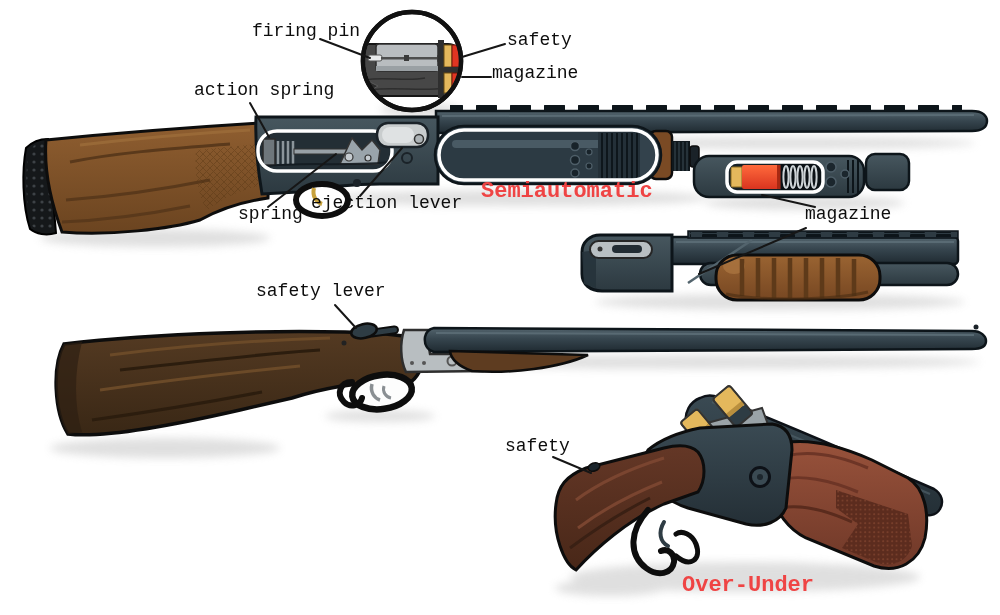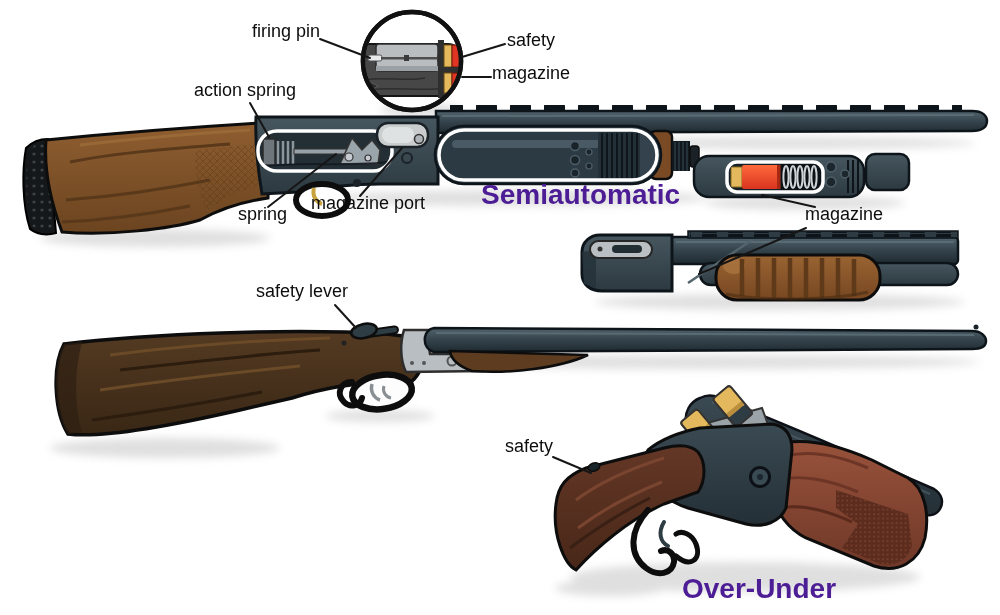--- a/index.html
+++ b/index.html
@@ -1,26 +1,26 @@
 <!DOCTYPE html>
 <html><head>
 <meta charset="utf-8">
 <style>
   html,body{margin:0;padding:0;background:#fff;}
   .stage{
     position:relative;width:992px;height:615px;background:#ffffff;
-    font-family:Liberation Sans, sans-serif;overflow:hidden;
+    font-family:Liberation Mono, monospace;overflow:hidden;
   }
   .stage svg{position:absolute;left:0;top:0;}
   .lbl{
     position:absolute;font-size:18px;color:#0d0d0d;white-space:nowrap;
     line-height:1.1;letter-spacing:0px;
   }
   .ttl{
-    position:absolute;font-size:28px;font-weight:bold;color:#4c1d95;white-space:nowrap;
+    position:absolute;font-size:22px;font-weight:bold;color:#ef4444;white-space:nowrap;
     line-height:1.1;
   }
 </style>
 </head>
 <body>
 
 <div class="stage">
 
 <svg width="1000" height="615" viewBox="0 0 1000 615">
   <defs>
@@ -350,19 +350,19 @@
     <line x1="335" y1="305" x2="356" y2="328"></line>
     <line x1="553" y1="457" x2="591" y2="473"></line>
   </g>
 </svg>
 
   <div class="lbl" style="left:252px;top:22px">firing pin</div>
   <div class="lbl" style="left:507px;top:31px">safety</div>
   <div class="lbl" style="left:492px;top:64px">magazine</div>
   <div class="lbl" style="left:194px;top:81px">action spring</div>
   <div class="lbl" style="left:238px;top:205px">spring</div>
-  <div class="lbl" style="left:311px;top:194px">magazine port</div>
+  <div class="lbl" style="left:311px;top:194px">ejection lever</div>
   <div class="ttl" style="left:481px;top:180px">Semiautomatic</div>
   <div class="lbl" style="left:805px;top:205px">magazine</div>
   <div class="lbl" style="left:256px;top:282px">safety lever</div>
   <div class="lbl" style="left:505px;top:437px">safety</div>
   <div class="ttl" style="left:682px;top:574px">Over-Under</div>
 </div>
 
 </body></html>

